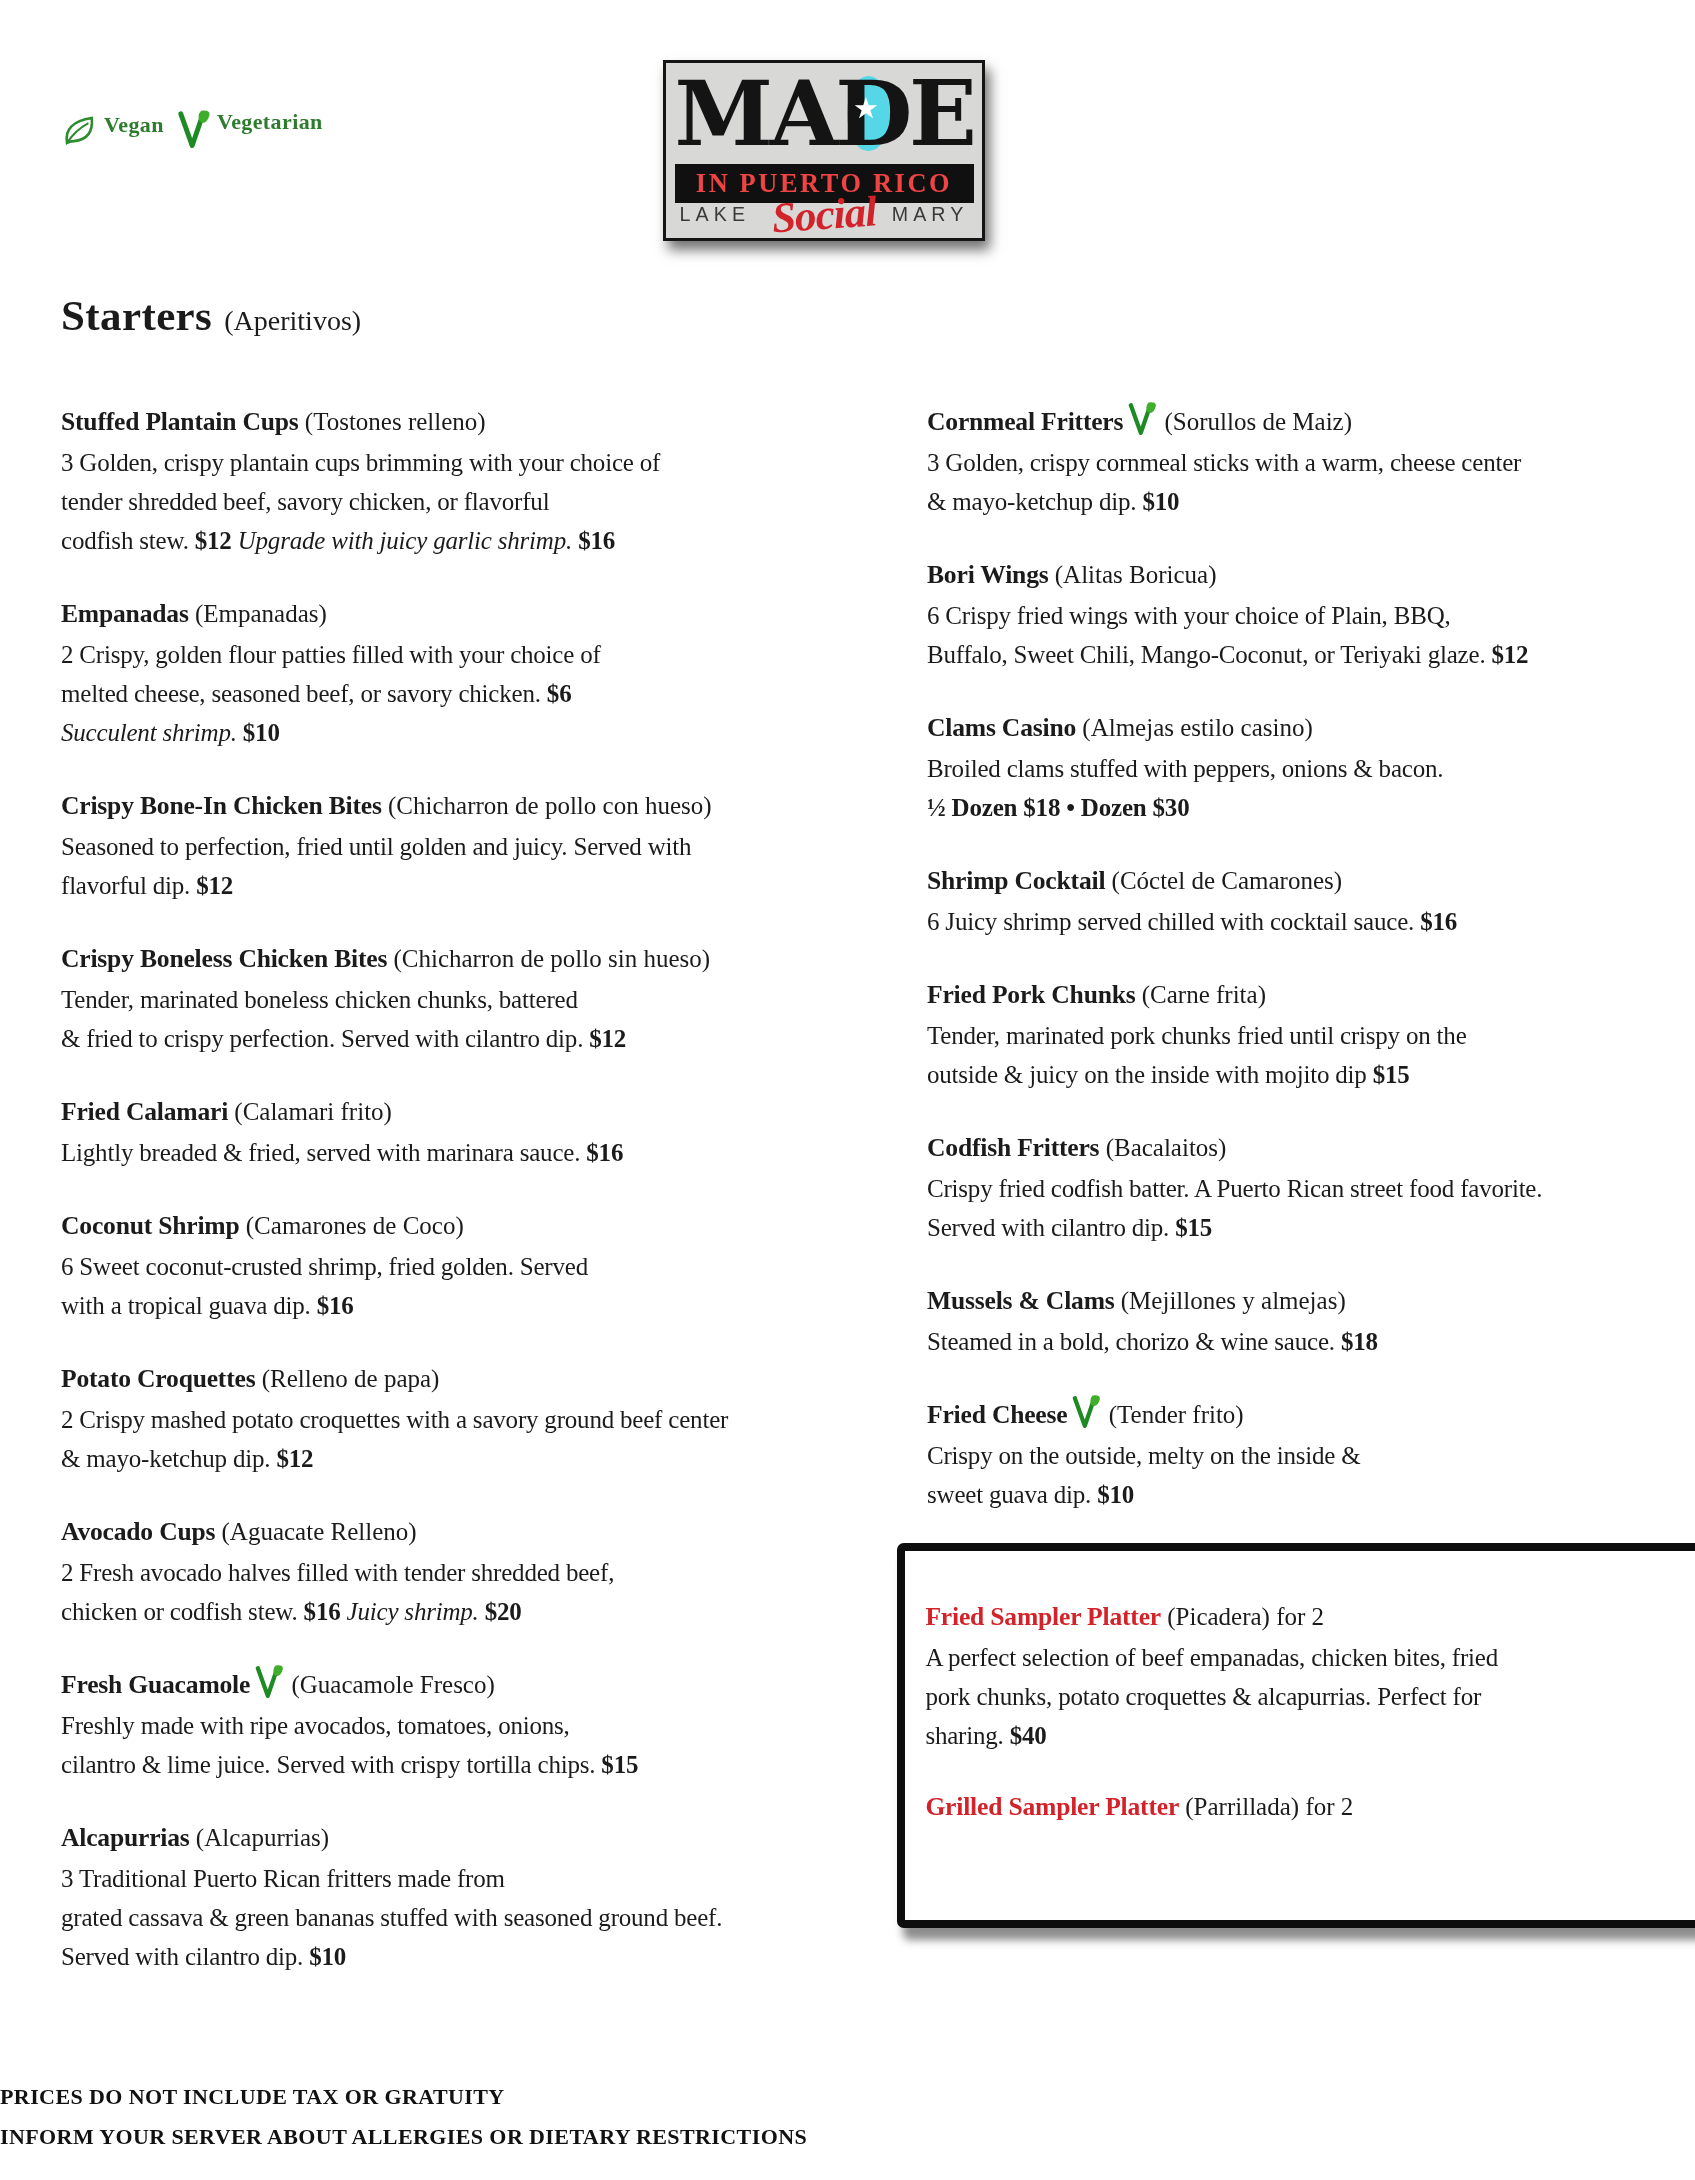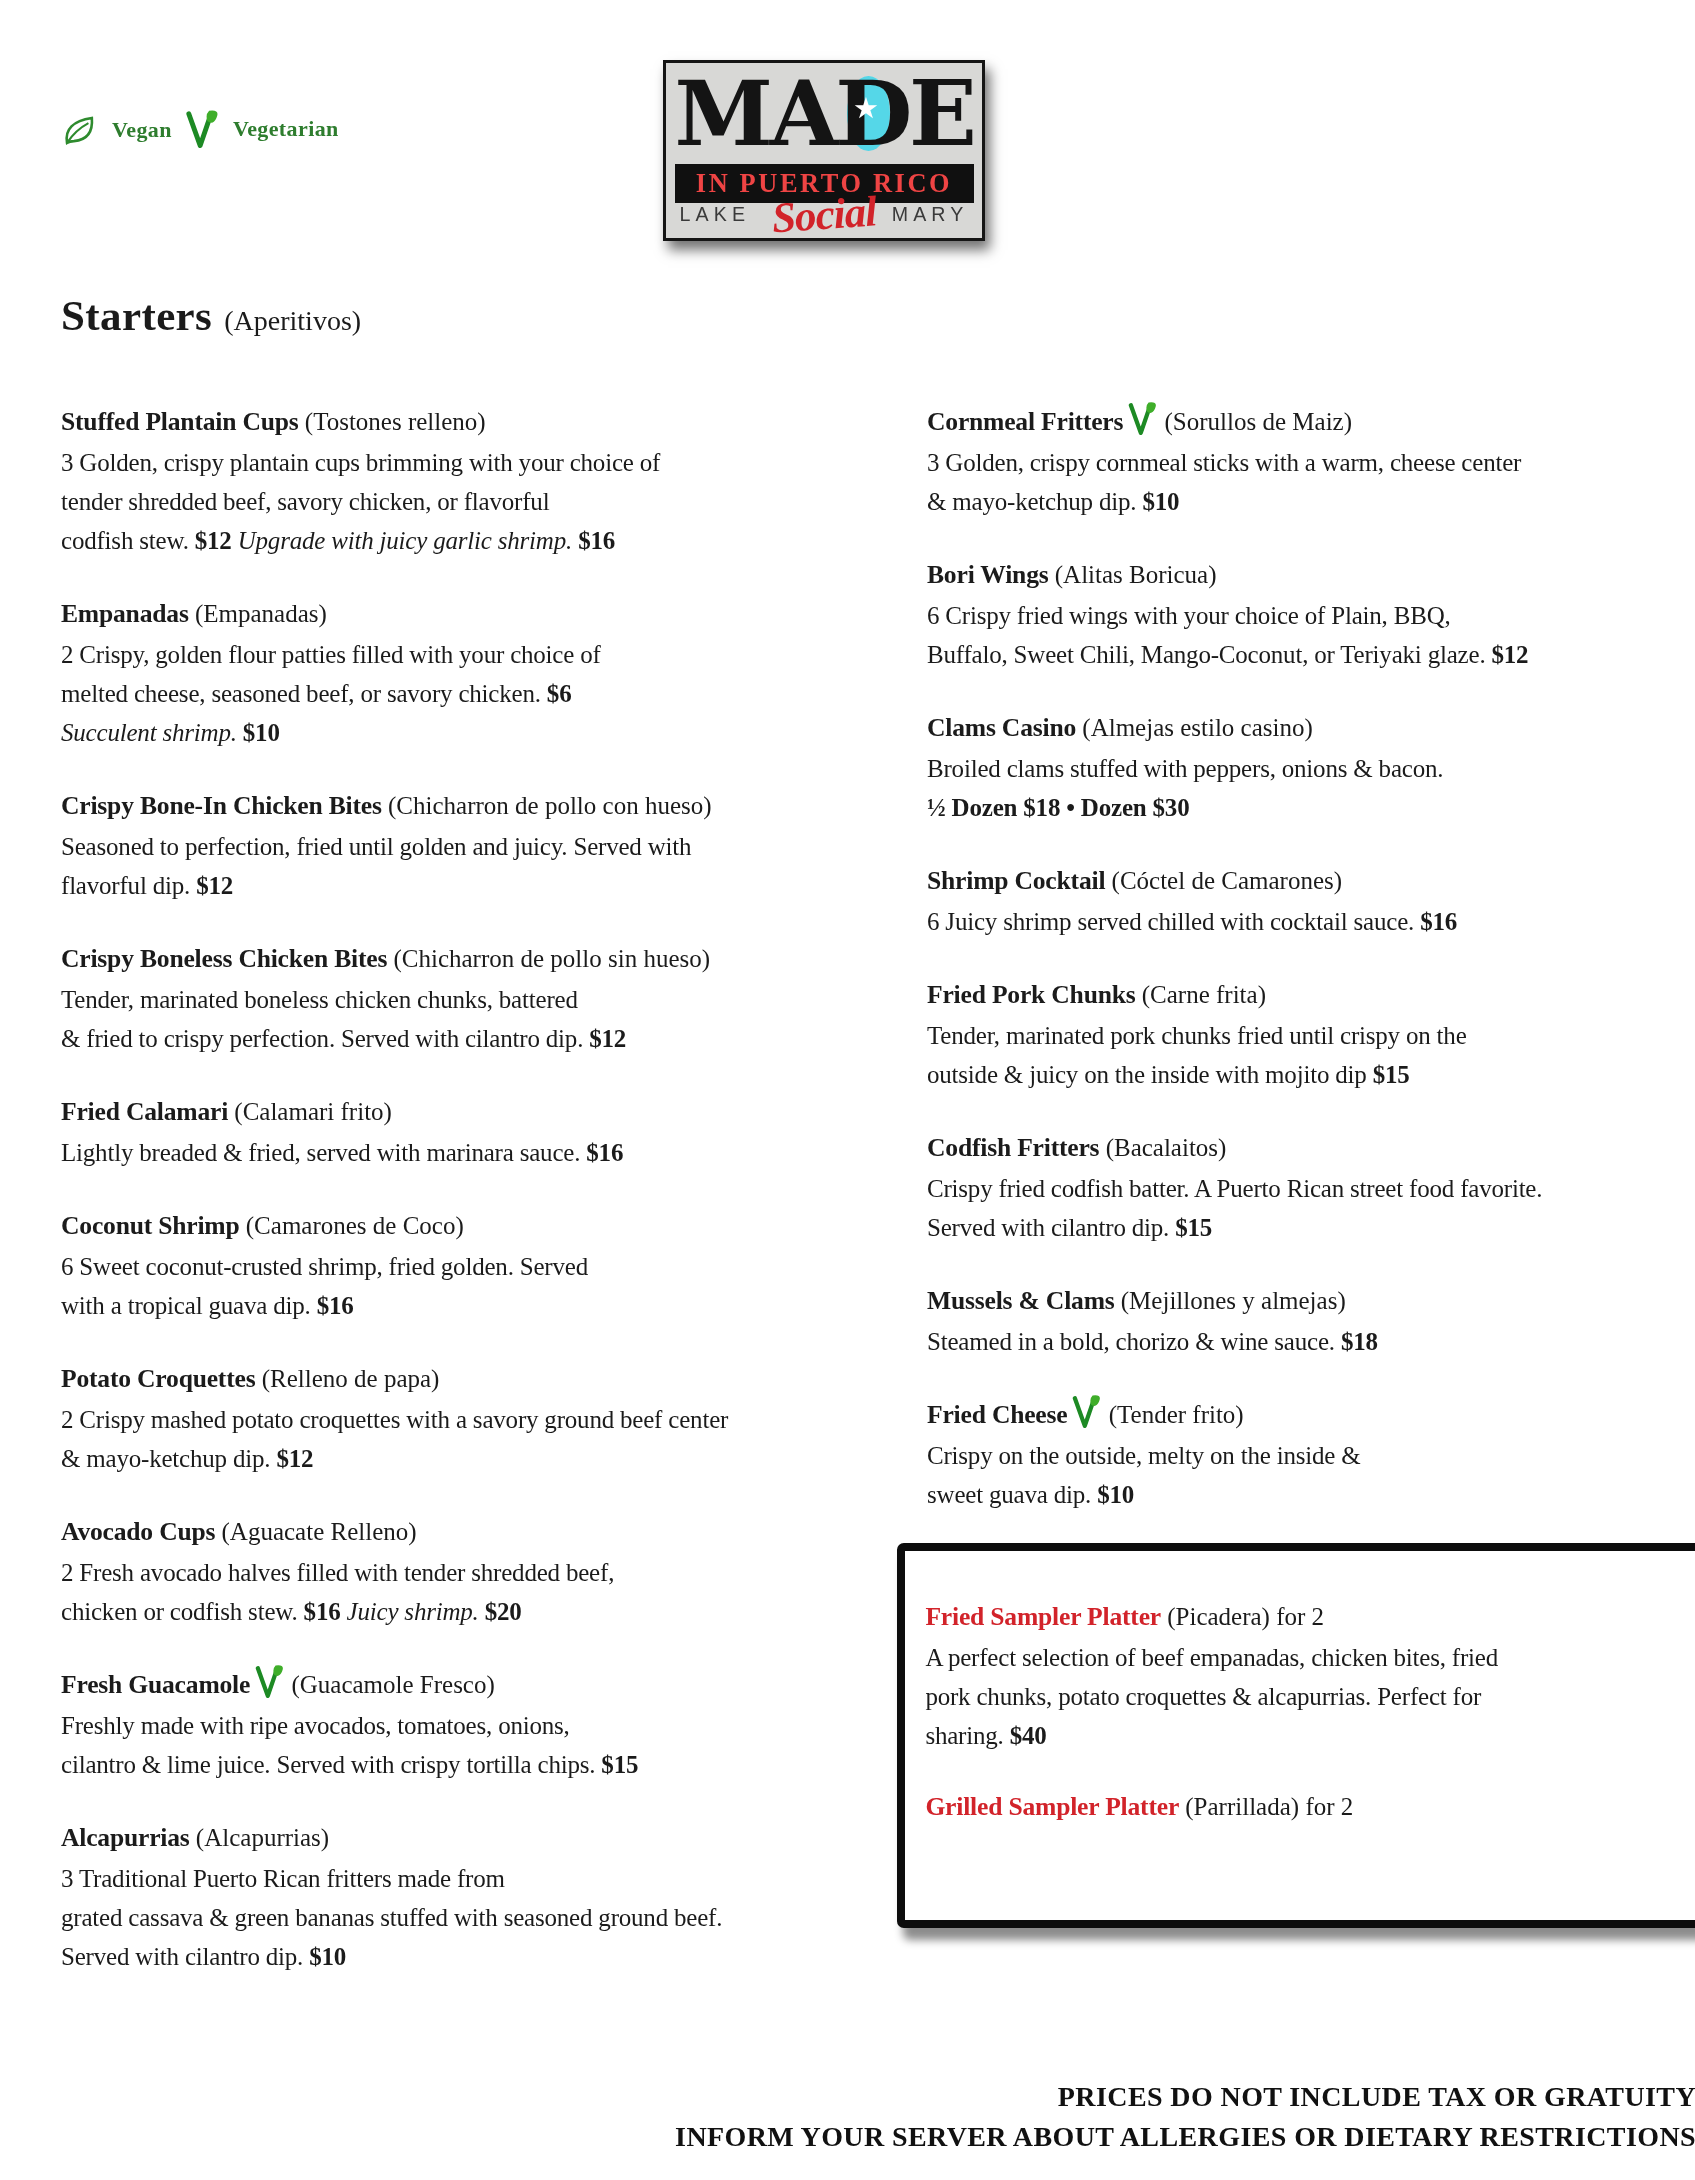--- a/index.html
+++ b/index.html
@@ -11,21 +11,21 @@
     color:#1b1b1b;
     overflow:hidden;
   }
 
   
   .legend{
     position:absolute;left:61px;top:109px;
     display:flex;align-items:flex-end;gap:12px;
     color:#2e7d2e;
   }
-  .legend .group{display:flex;align-items:center;gap:15px;}
+  .legend .group{display:flex;align-items:flex-start;gap:7px;}
   .legend .label{font-size:22px;font-weight:bold;letter-spacing:0.4px;line-height:25.6px;}
   .legend svg{display:block;}
 
   
   .logo{
     position:absolute;left:663px;top:60px;width:322px;height:181px;
     background:#d8d8d6;border:3.4px solid #151515;box-sizing:border-box;
     box-shadow:5.1px 8.5px 12px rgba(0,0,0,.55);
   }
   .logo-made{
@@ -87,21 +87,21 @@
     position:absolute;left:897px;top:1543px;width:899px;height:385px;
     box-sizing:border-box;border:8.5px solid #0d0d0d;border-radius:6.8px;
     background:#ffffff;box-shadow:6.8px 12px 8.5px rgba(0,0,0,.45);
     padding:44px 15.3px 0 20.4px;
   }
   .sampler-box .item{margin-bottom:30px;}
 
   
   .footer{
     position:absolute;left:0;top:2077px;width:100%;
-    text-align:right;font-weight:bold;font-size:28px;line-height:40px;
+    text-align:left;font-weight:bold;font-size:22px;line-height:40px;
     letter-spacing:0.4px;color:#111111;
   }
 </style>
 </head>
 <body>
 
 <div class="page">
 
   <div class="legend">
     <div class="group">

